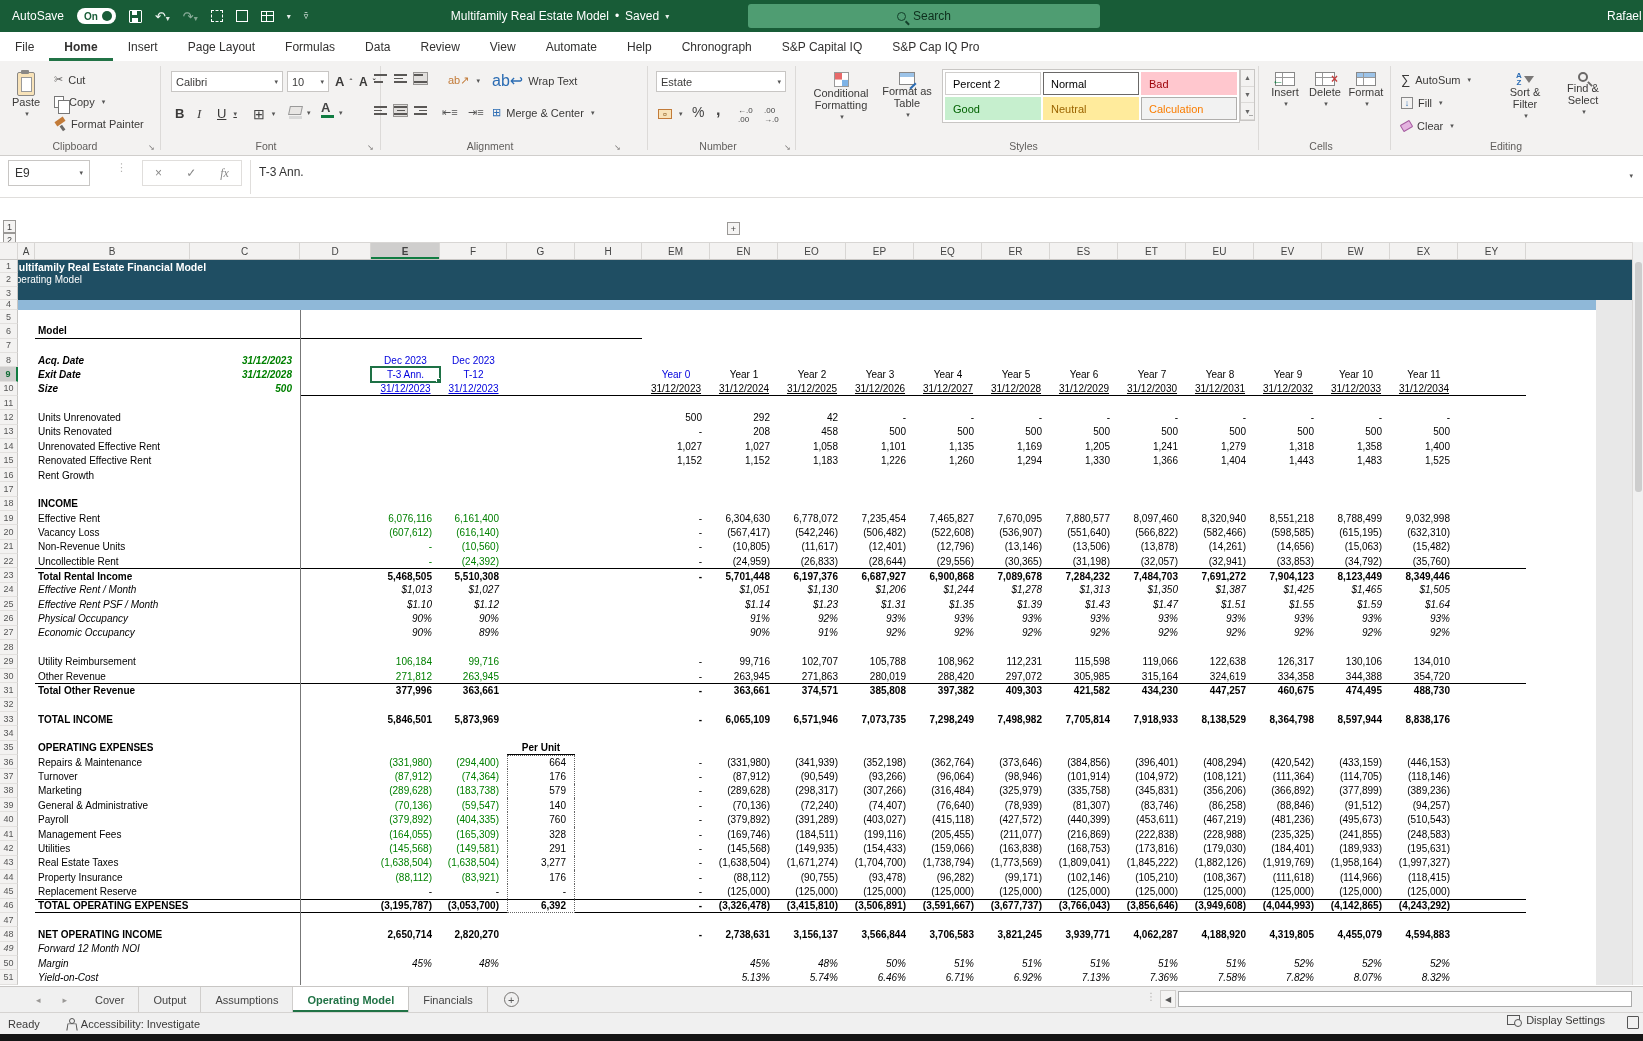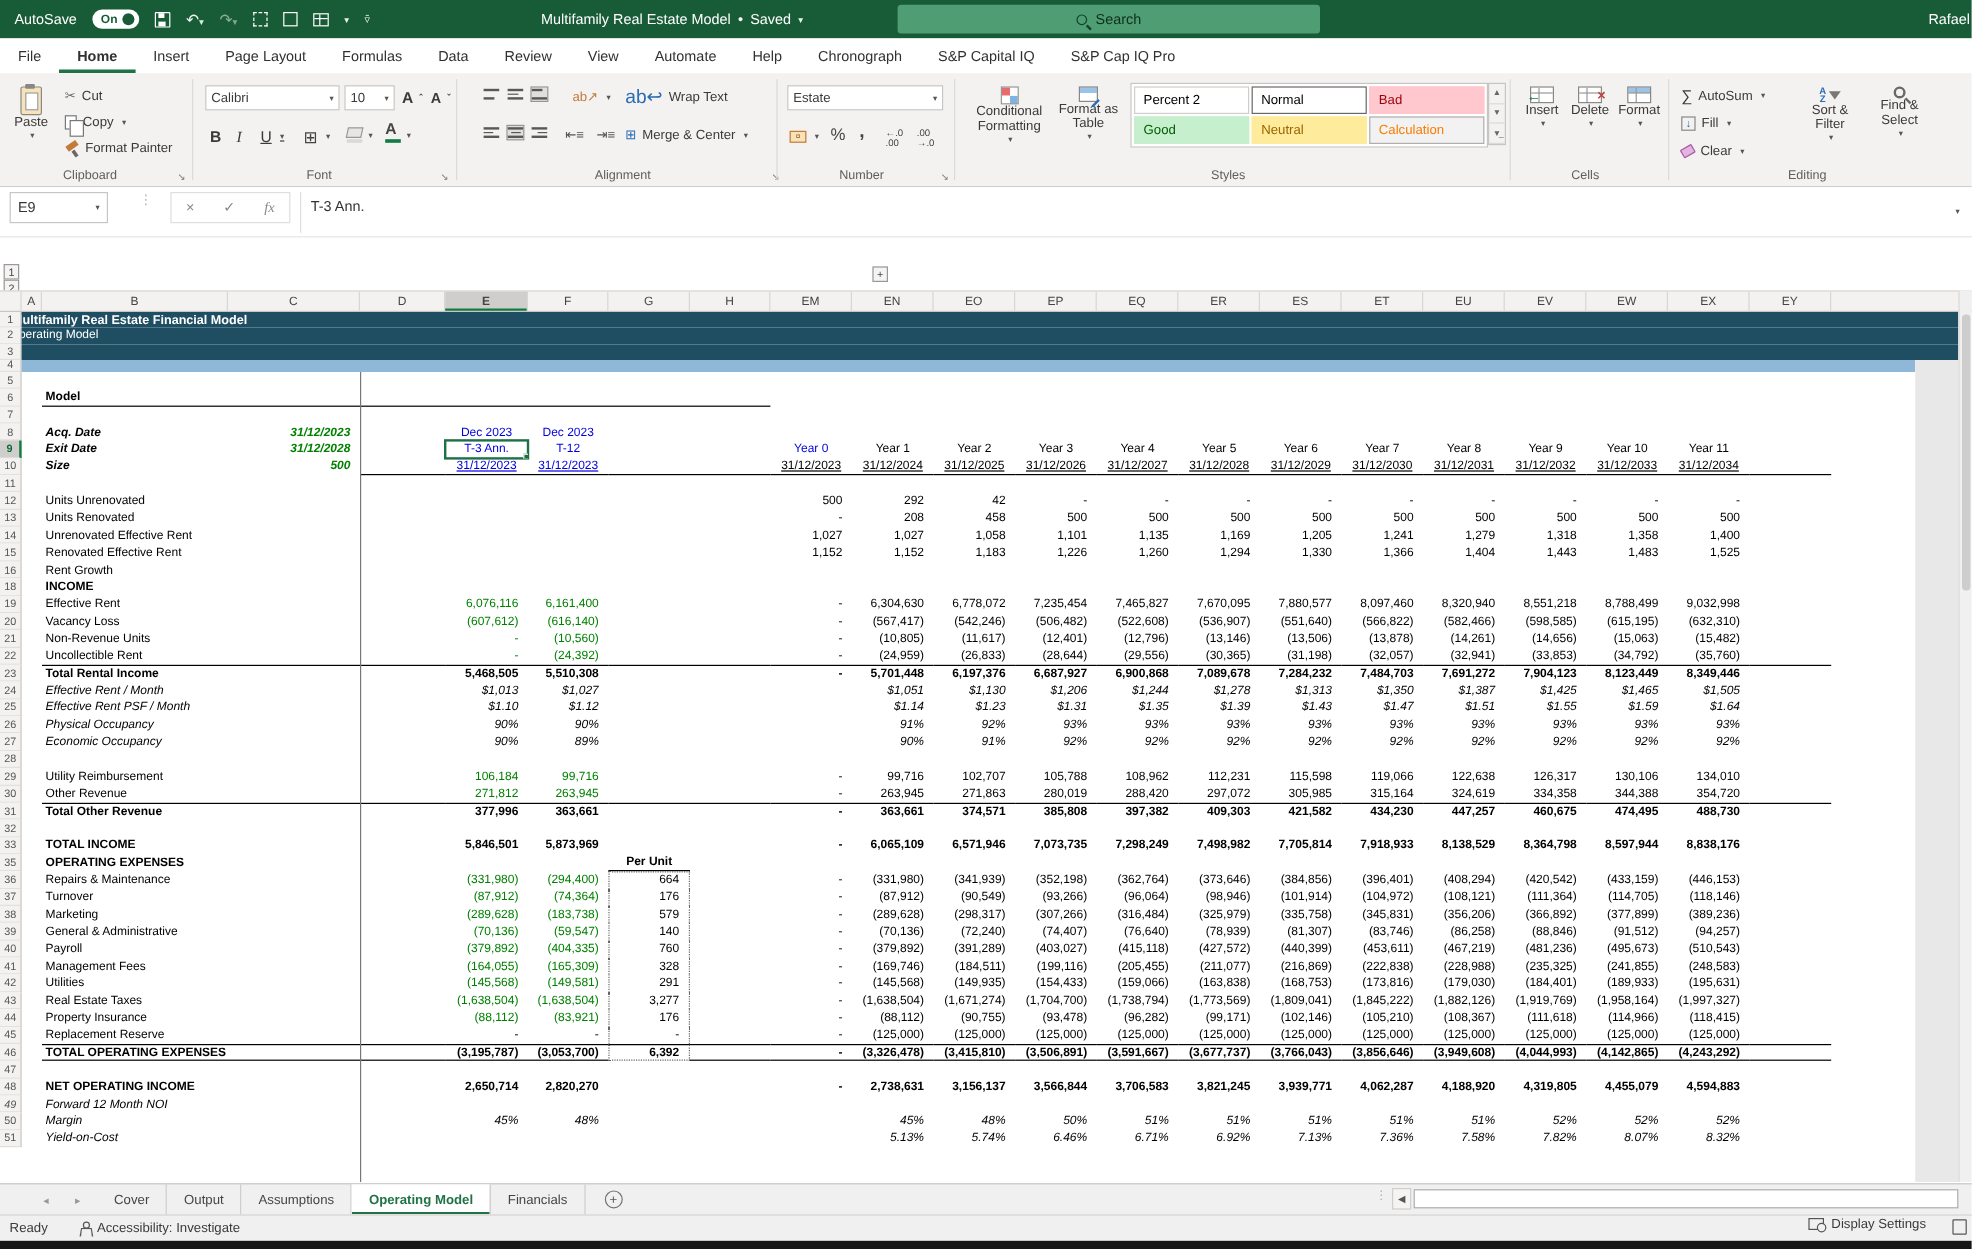--- a/index.html
+++ b/index.html
@@ -254,21 +254,21 @@
     <div style="position:absolute;left:160px;top:41px">
       <span class="fontA">A</span>
       <span class="bar-under" style="background:#107C41"></span>
     </div>
       <span class="dd" style="position:absolute;left:176px;top:48px">▾</span>
     <div class="glabel" style="width:210px">Font</div>
     <span class="launch" style="left:206px">↘</span>
   </div>
   <div class="rsep" style="left:380px"></div>
 
-  <div class="rgroup" style="left:391px;width:266px">
+  <div class="rgroup" style="left:362px;width:266px">
     <div class="alico" style="position:absolute;left:12px;top:12px">
         <i style="width:13px"></i>
         <i style="width:9px"></i>
       </div>
     <div class="alico" style="position:absolute;left:32px;top:12px">
         <i style="width:13px"></i>
         <i style="width:9px"></i>
         <i style="width:13px"></i>
       </div>
     <div class="alico sel" style="position:absolute;left:52px;top:12px">
@@ -683,20 +683,24 @@
         <div class="c cell-txt rt" style="width: 68px;"></div>
         <div class="c cell-txt rt" style="width: 68px;"></div>
         <div class="c cell-txt rt" style="width: 68px;"></div>
         <div class="c cell-txt rt" style="width: 68px;"></div>
         <div class="c cell-txt rt" style="width: 68px;"></div>
         <div class="c cell-txt rt" style="width: 68px;"></div>
         <div class="c cell-txt rt" style="width: 68px;"></div>
         <div class="c cell-txt " style="width: 68px;"></div>
       </div>
       <div class="grow" style="height: 14.36px;">
+        <div class="c cell-txt rh" style="width: 18px;">17</div>
+        <div class="c cell-txt " style="width: 1614px;"></div>
+      </div>
+      <div class="grow" style="height: 14.36px;">
         <div class="c cell-txt rh" style="width: 18px;">18</div>
         <div class="c cell-txt " style="width: 17px;"></div>
         <div class="c cell-txt lab bold" style="width: 265px;">INCOME</div>
         <div class="c cell-txt " style="width: 71px;"></div>
         <div class="c cell-txt rt" style="width: 69px;"></div>
         <div class="c cell-txt rt" style="width: 67px;"></div>
         <div class="c cell-txt rt" style="width: 68px;"></div>
         <div class="c cell-txt " style="width: 67px;"></div>
         <div class="c cell-txt rt" style="width: 68px;"></div>
         <div class="c cell-txt rt" style="width: 68px;"></div>
@@ -1013,20 +1017,24 @@
         <div class="c cell-txt rt bold" style="width: 68px;">7,498,982</div>
         <div class="c cell-txt rt bold" style="width: 68px;">7,705,814</div>
         <div class="c cell-txt rt bold" style="width: 68px;">7,918,933</div>
         <div class="c cell-txt rt bold" style="width: 68px;">8,138,529</div>
         <div class="c cell-txt rt bold" style="width: 68px;">8,364,798</div>
         <div class="c cell-txt rt bold" style="width: 68px;">8,597,944</div>
         <div class="c cell-txt rt bold" style="width: 68px;">8,838,176</div>
         <div class="c cell-txt " style="width: 68px;"></div>
       </div>
       <div class="grow" style="height: 14.36px;">
+        <div class="c cell-txt rh" style="width: 18px;">34</div>
+        <div class="c cell-txt " style="width: 1614px;"></div>
+      </div>
+      <div class="grow" style="height: 14.36px;">
         <div class="c cell-txt rh" style="width: 18px;">35</div>
         <div class="c cell-txt " style="width: 17px;"></div>
         <div class="c cell-txt lab bold" style="width: 265px;">OPERATING EXPENSES</div>
         <div class="c cell-txt " style="width: 71px;"></div>
         <div class="c cell-txt rt" style="width: 69px;"></div>
         <div class="c cell-txt rt" style="width: 67px;"></div>
         <div class="c cell-txt ctr bold" style="width: 68px; border-bottom: 1px solid rgb(0, 0, 0);">Per Unit</div>
         <div class="c cell-txt " style="width: 67px;"></div>
         <div class="c cell-txt rt" style="width: 68px;"></div>
         <div class="c cell-txt rt" style="width: 68px;"></div>

